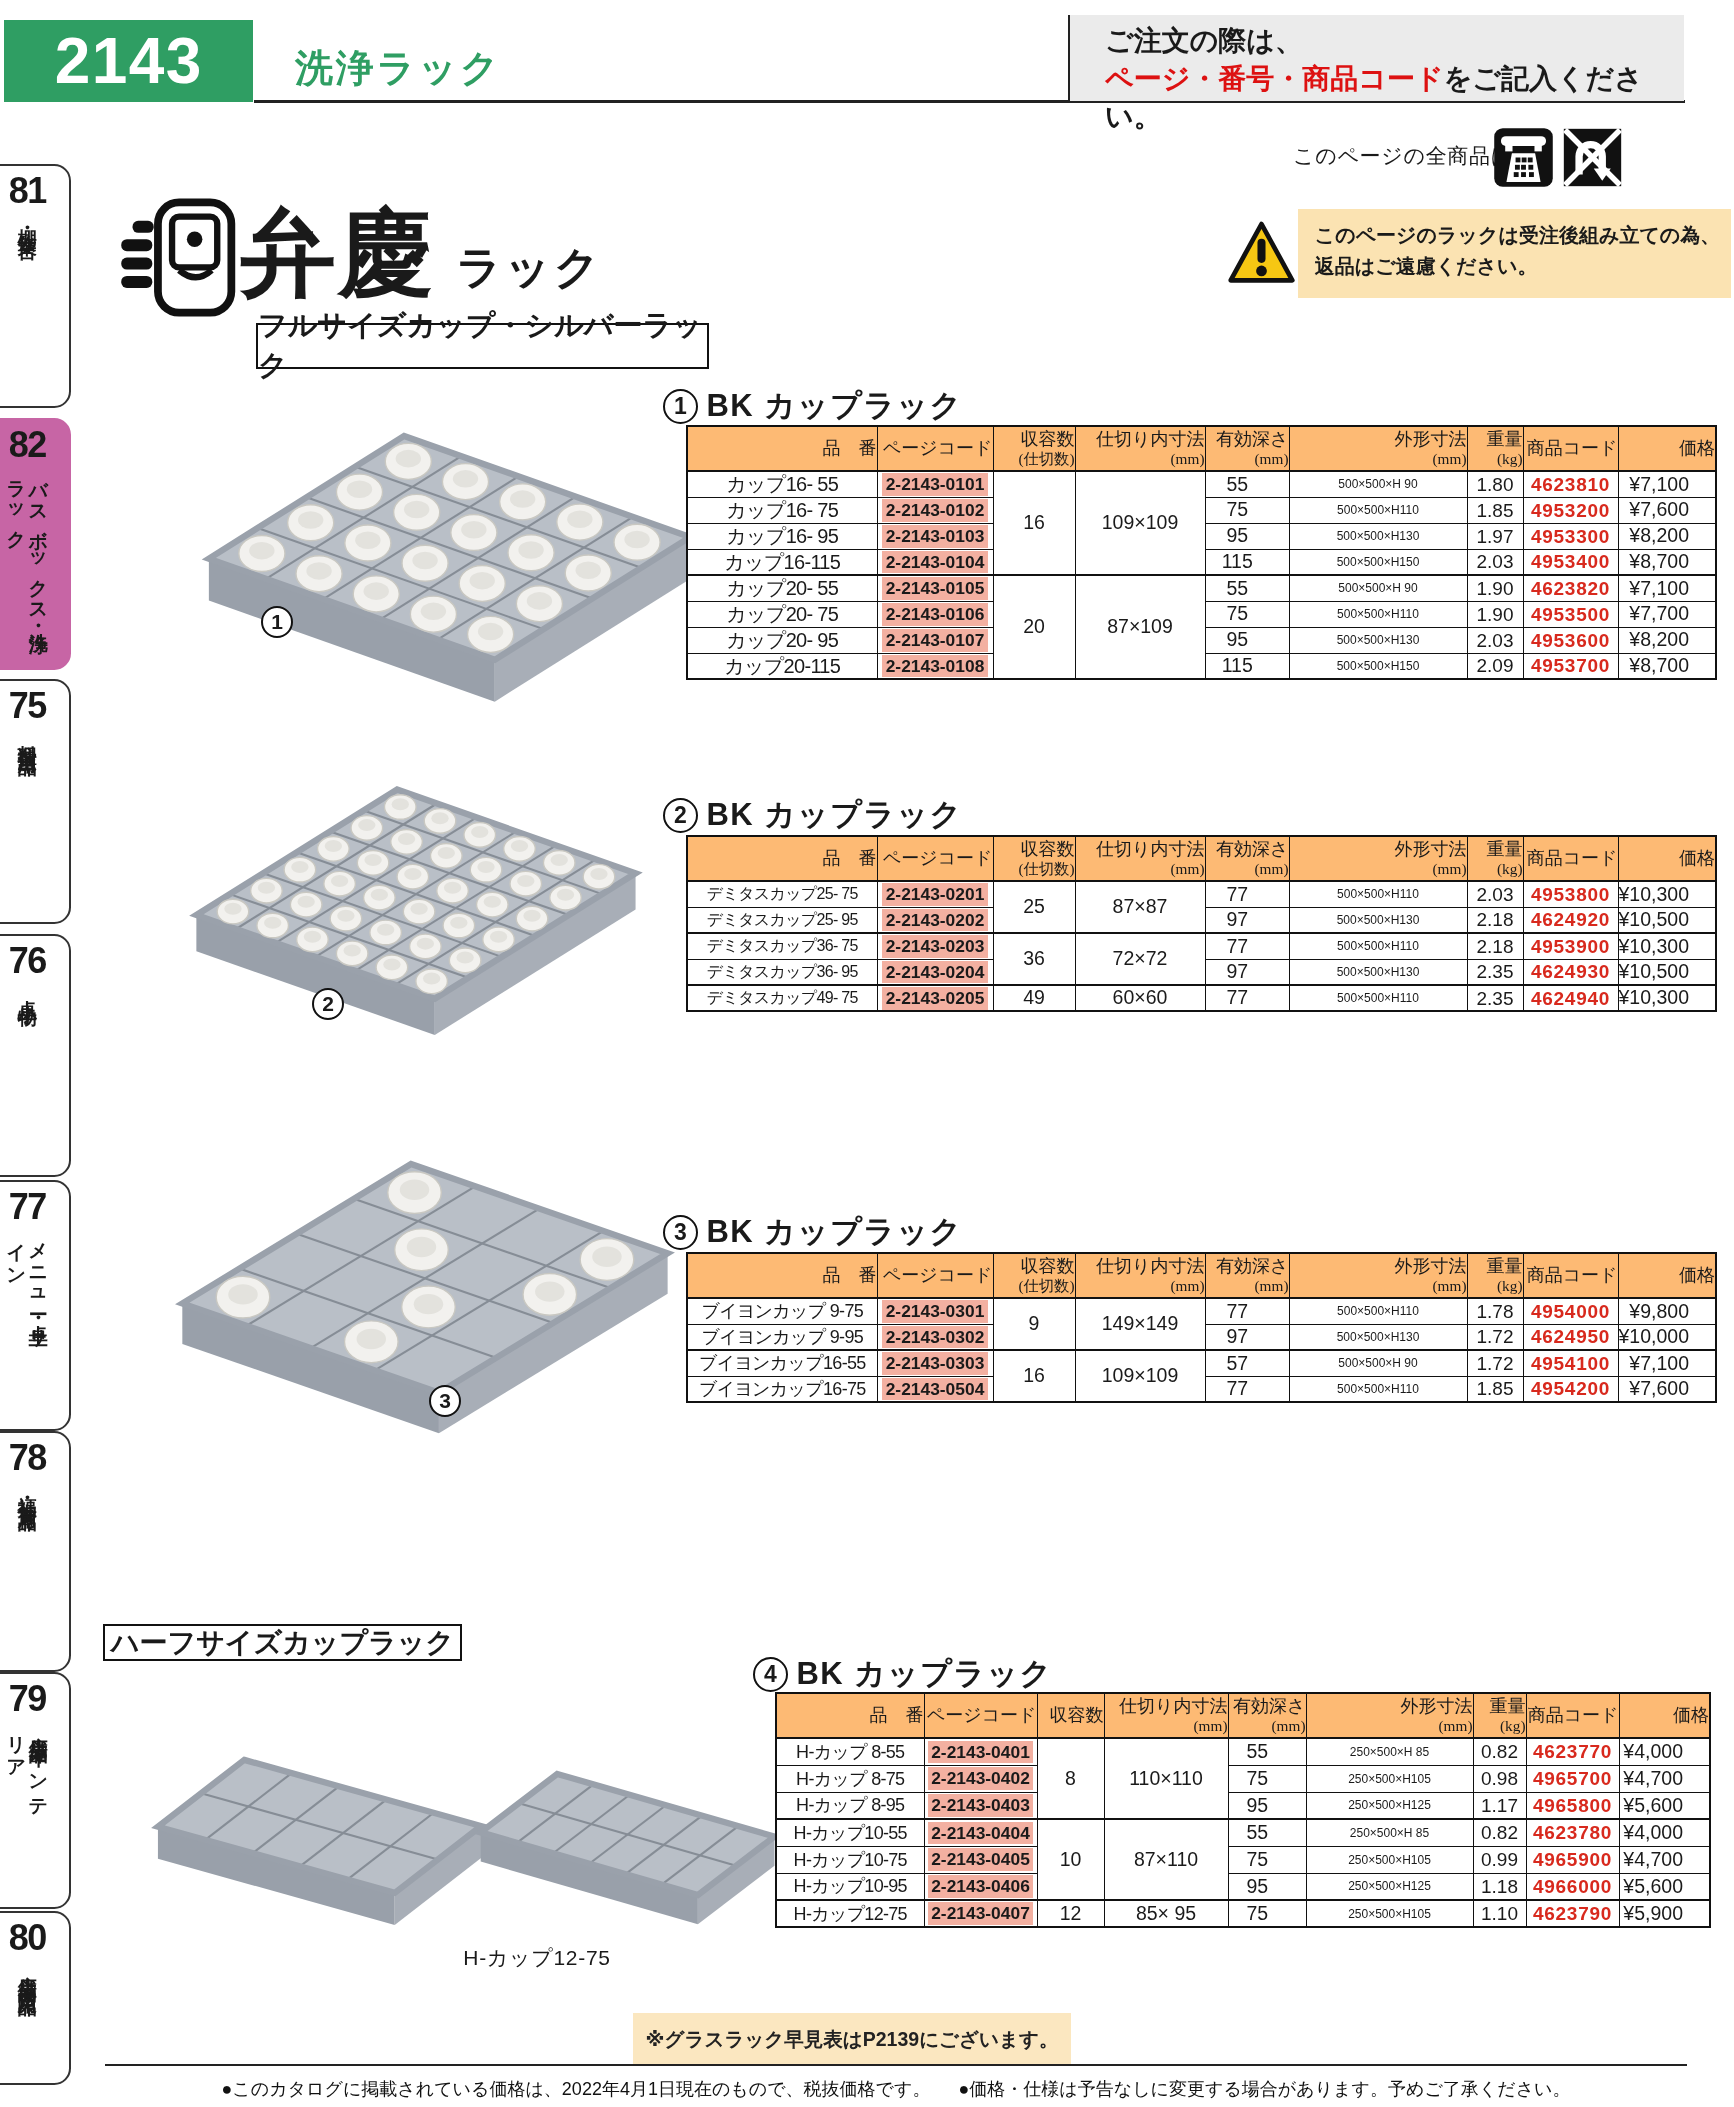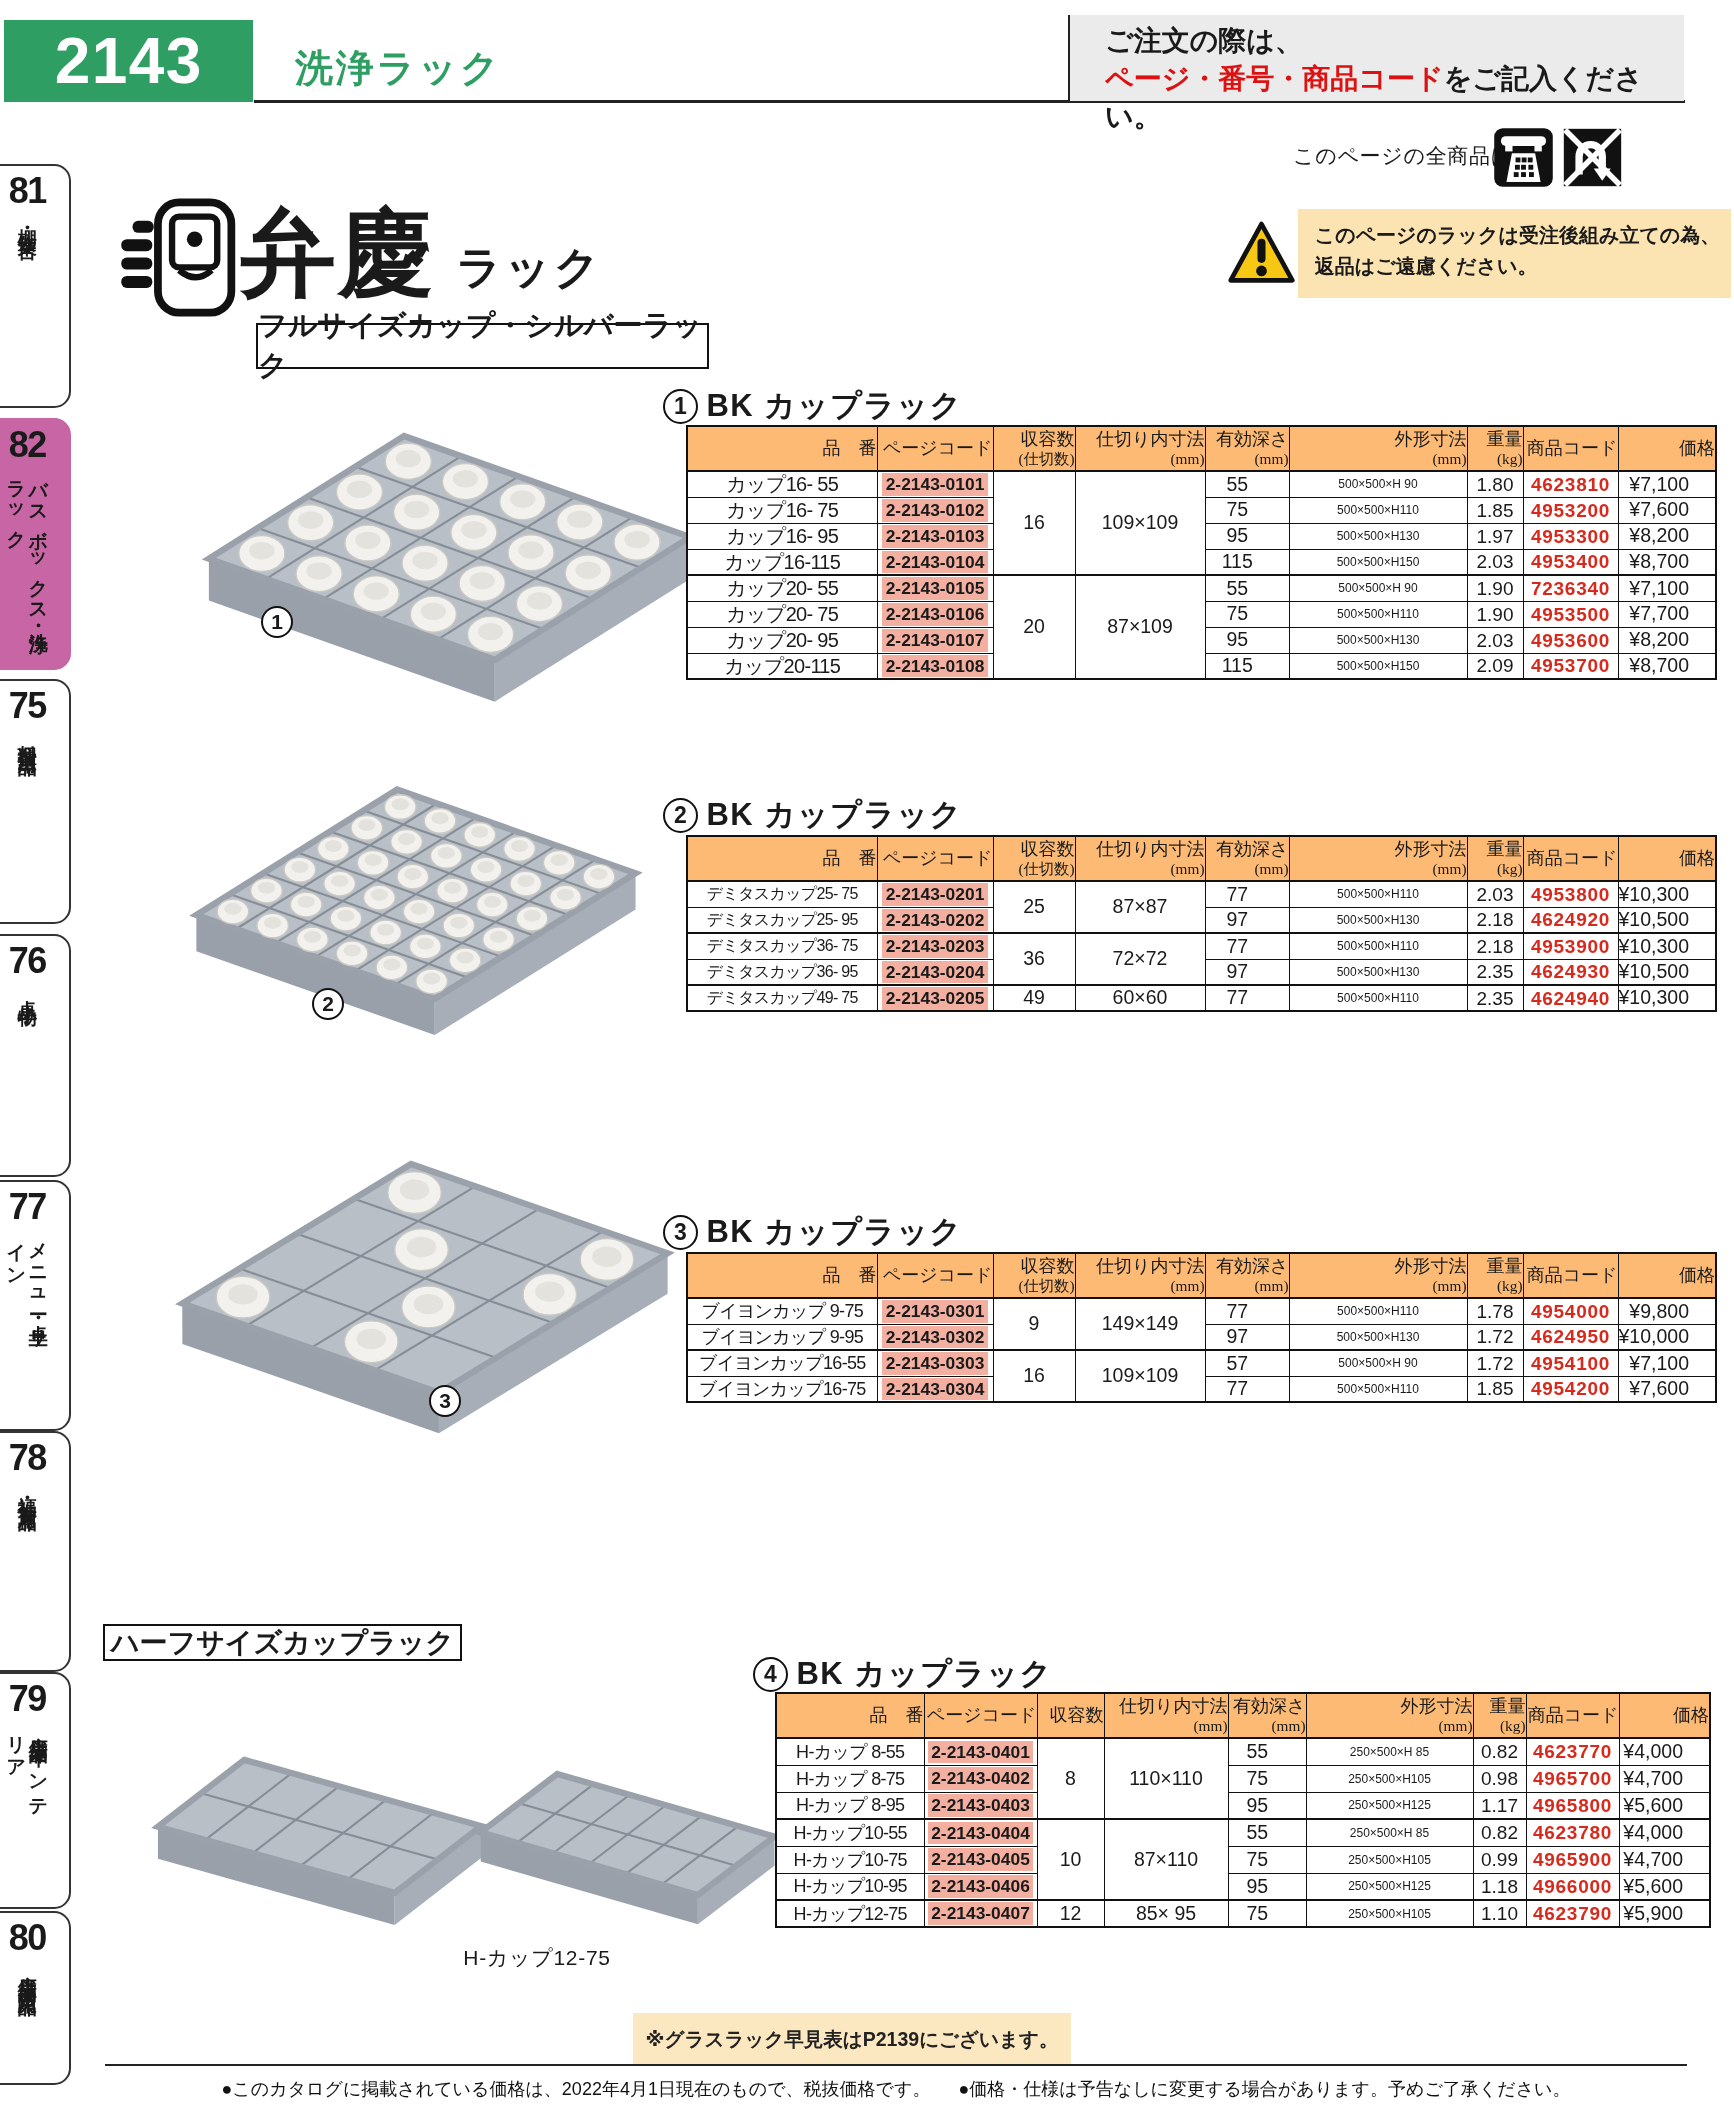--- a/index.html
+++ b/index.html
@@ -456,21 +456,21 @@
           <td class="price">¥8,700</td>
         </tr>
         <tr class="gs">
           <td class="name" style="font-size:20px;letter-spacing:-0.7px">カップ20- 55</td>
           <td class="pcode"><span class="hl">2-2143-0105</span></td>
           <td rowspan="4">20</td>
           <td rowspan="4">87×109</td>
           <td class="depth" style="height:26px">55</td>
           <td class="outer">500×500×H 90</td>
           <td class="wt">1.90</td>
-          <td class="icode">7236340</td>
+          <td class="icode">4623820</td>
           <td class="price">¥7,100</td>
         </tr>
         <tr>
           <td class="name" style="font-size:20px;letter-spacing:-0.7px">カップ20- 75</td>
           <td class="pcode"><span class="hl">2-2143-0106</span></td>
           <td class="depth" style="height:26px">75</td>
           <td class="outer">500×500×H110</td>
           <td class="wt">1.90</td>
           <td class="icode">4953500</td>
           <td class="price">¥7,700</td>
@@ -630,21 +630,21 @@
           <td rowspan="2">16</td>
           <td rowspan="2">109×109</td>
           <td class="depth" style="height:26px">57</td>
           <td class="outer">500×500×H 90</td>
           <td class="wt">1.72</td>
           <td class="icode">4954100</td>
           <td class="price">¥7,100</td>
         </tr>
         <tr>
           <td class="name" style="font-size:18px;letter-spacing:-0.7px">ブイヨンカップ16-75</td>
-          <td class="pcode"><span class="hl">2-2143-0304</span></td>
+          <td class="pcode"><span class="hl">2-2143-0504</span></td>
           <td class="depth" style="height:26px">77</td>
           <td class="outer">500×500×H110</td>
           <td class="wt">1.85</td>
           <td class="icode">4954200</td>
           <td class="price">¥7,600</td>
         </tr>
       </tbody>
     </table>
   </div>
 <div class="abs" style="left:775px;top:1692px">

